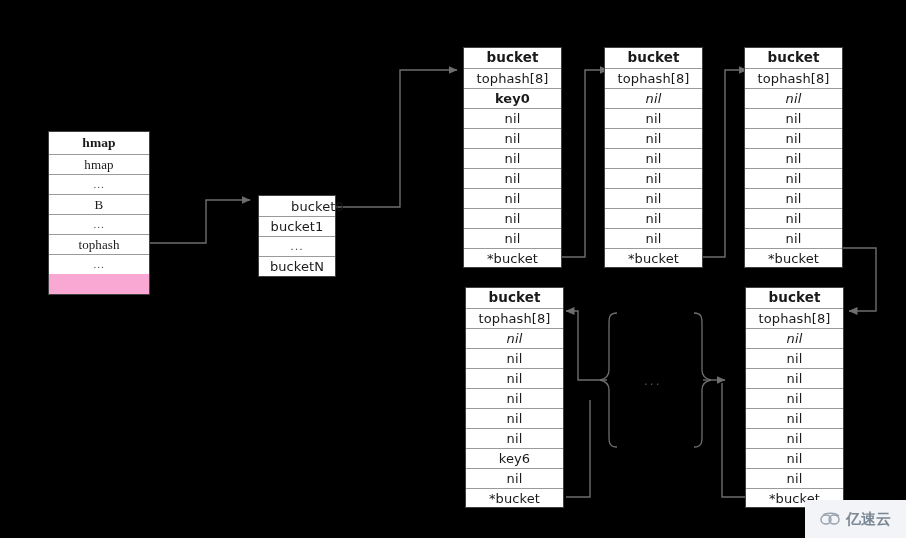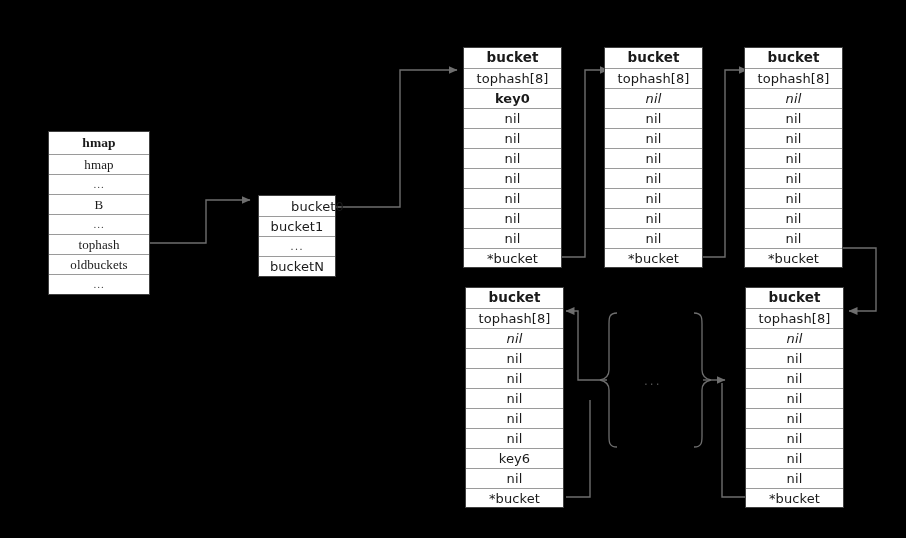--- a/index.html
+++ b/index.html
@@ -77,21 +77,20 @@
     </g>
   </svg>
 
   <div class="box" id="hmap-box" style="left:48px;top:131px;width:102px;height:164px;font-family:Liberation Serif, serif;">
     <div class="row hdr" style="height:23px;">hmap</div>
     <div class="row" style="height:20px;">hmap</div>
     <div class="row dots" style="height:20px;">...</div>
     <div class="row" style="height:20px;">B</div>
     <div class="row dots" style="height:20px;">...</div>
     <div class="row" style="height:20px;">tophash</div>
-    <div class="row" style="height:20px;">oldbuckets</div>
     <div class="row dots" style="height:19px;">...</div>
   </div>
 
   <div class="box" id="bucket-array-box" style="left:258px;top:195px;width:78px;height:82px;">
     <div class="row" style="height:21px;padding-left:41px;">bucket0</div>
     <div class="row" style="height:20px;">bucket1</div>
     <div class="row dots" style="height:20px;">...</div>
     <div class="row" style="height:19px;">bucketN</div>
   </div>
 
@@ -160,14 +159,24 @@
     <div class="row" style="height:20px;">nil</div>
     <div class="row" style="height:20px;">nil</div>
     <div class="row" style="height:20px;">nil</div>
     <div class="row" style="height:20px;">nil</div>
     <div class="row" style="height:20px;">nil</div>
     <div class="row" style="height:18px;">*bucket</div>
   </div>
 
   <div class="dots-mid" style="left:644px;top:374px;">...</div>
 
+  <div id="wm">
+    <span class="cloud">
+      <svg width="22" height="14" viewBox="0 0 22 14">
+        <ellipse cx="6" cy="7.5" rx="5" ry="4.6" fill="none" stroke="#9aa4b0" stroke-width="1.5"></ellipse>
+        <ellipse cx="14" cy="7.5" rx="5" ry="4.6" fill="none" stroke="#9aa4b0" stroke-width="1.5"></ellipse>
+        <path d="M3,3.5 C6,0.5 15,0.5 19,4" fill="none" stroke="#9aa4b0" stroke-width="1.5"></path>
+      </svg>
+    </span>
+    <span class="wtext">亿速云</span>
+  </div>
 
 </div>
 
 </body></html>

